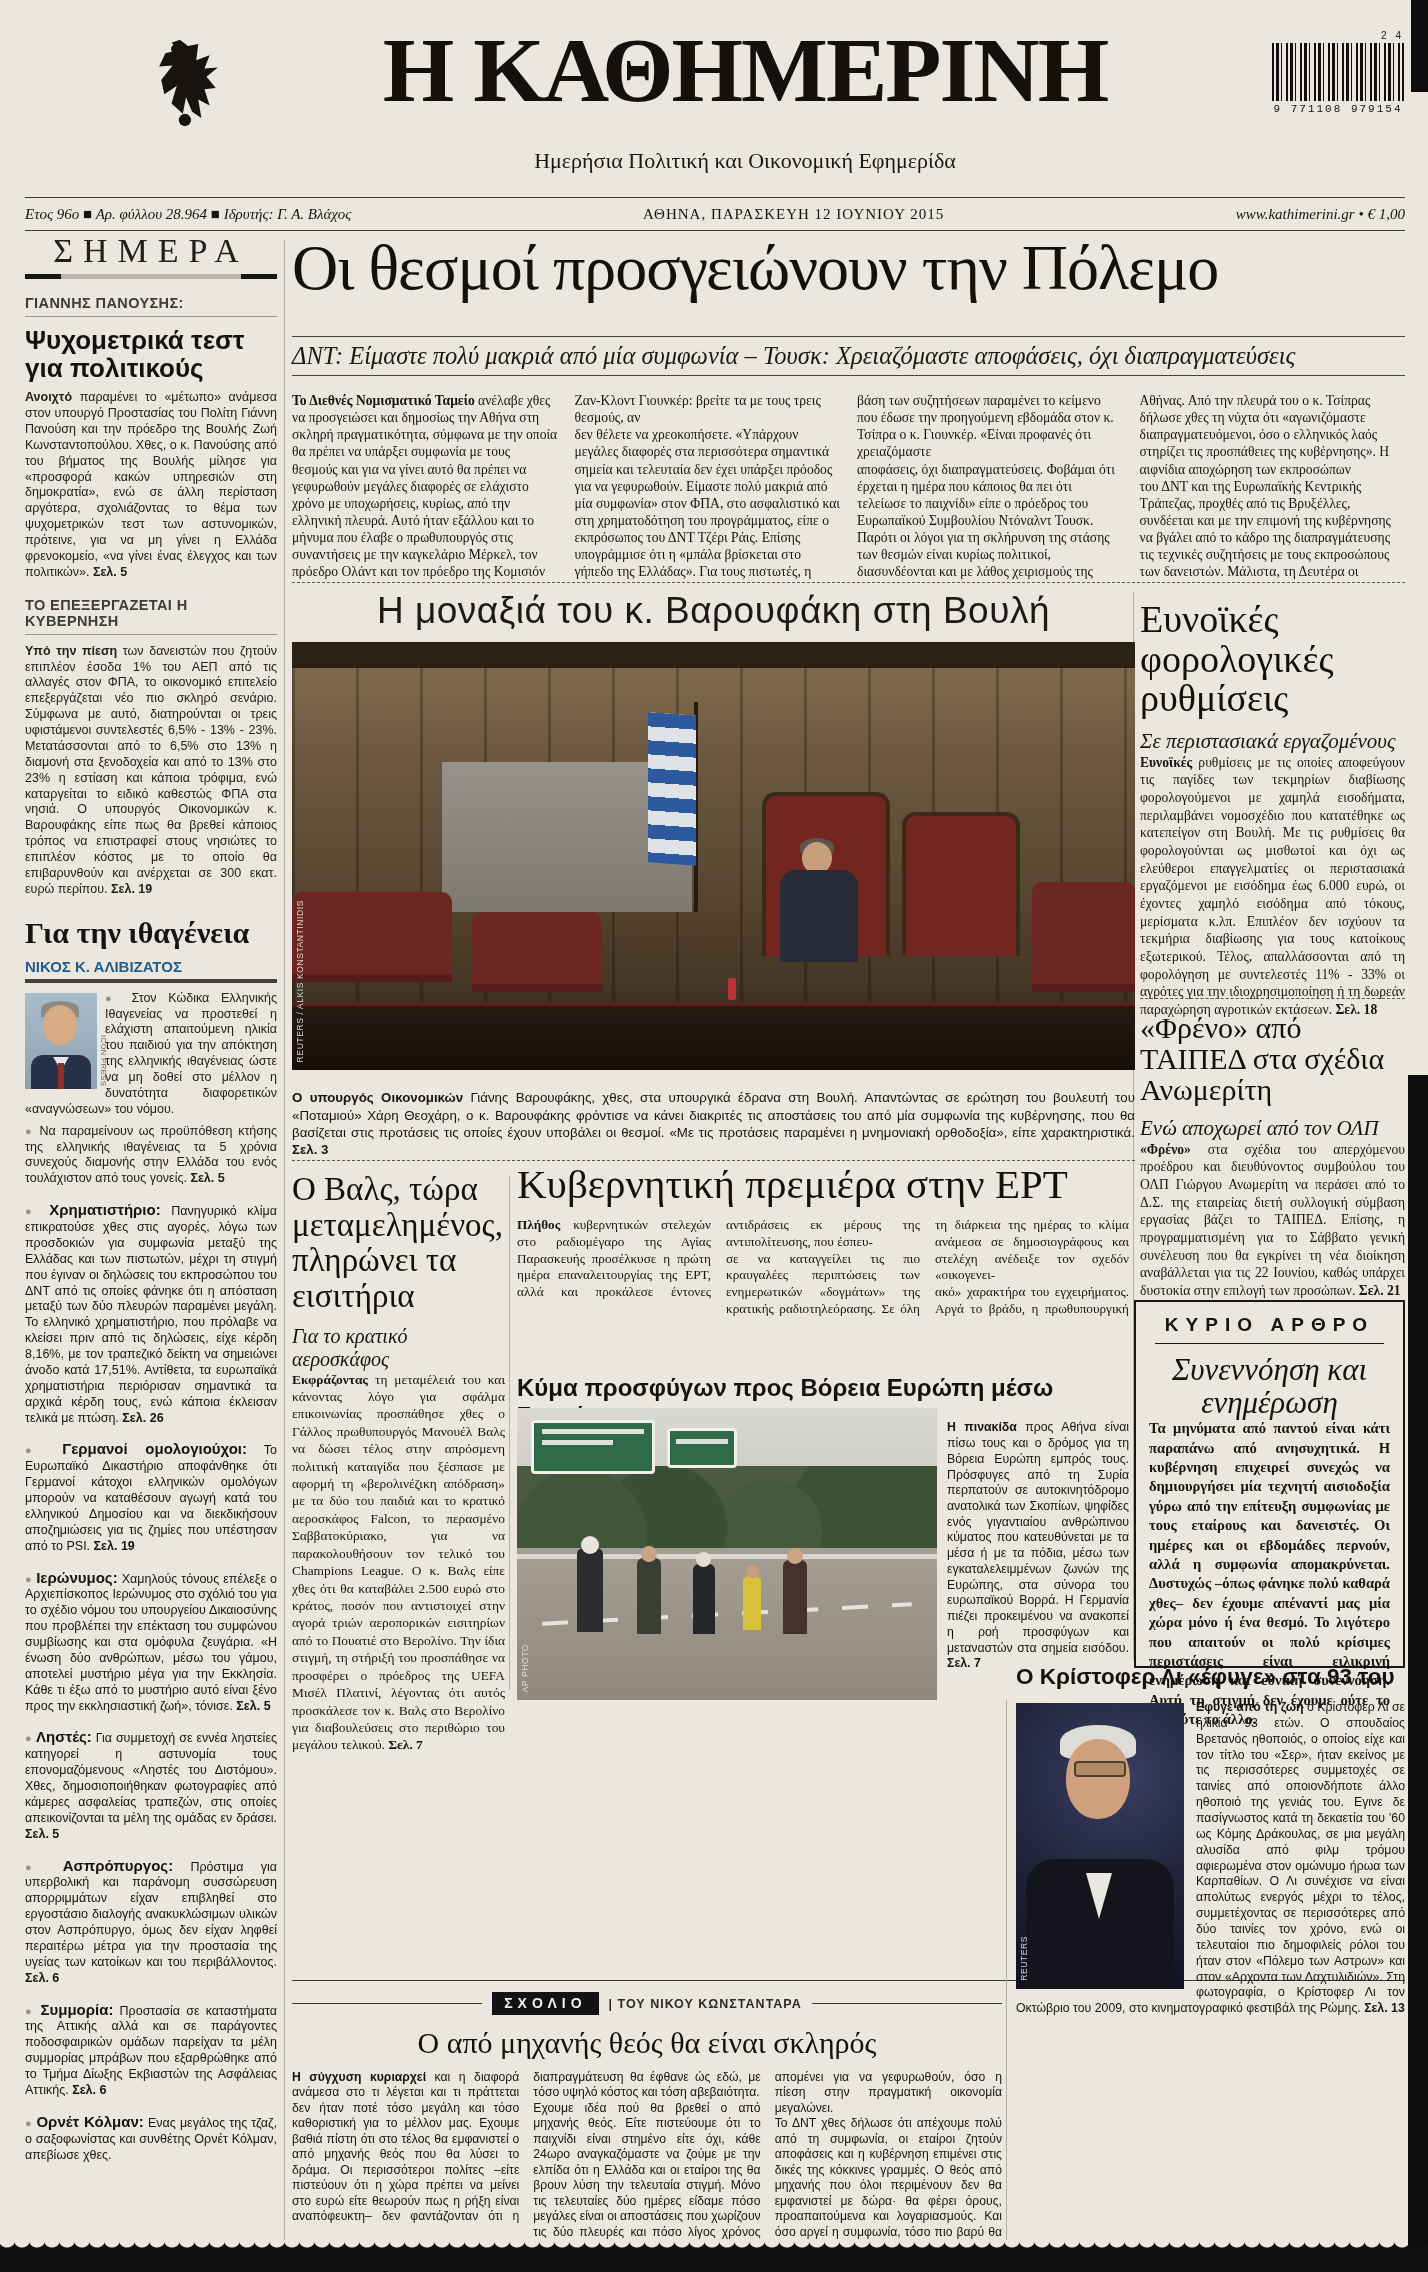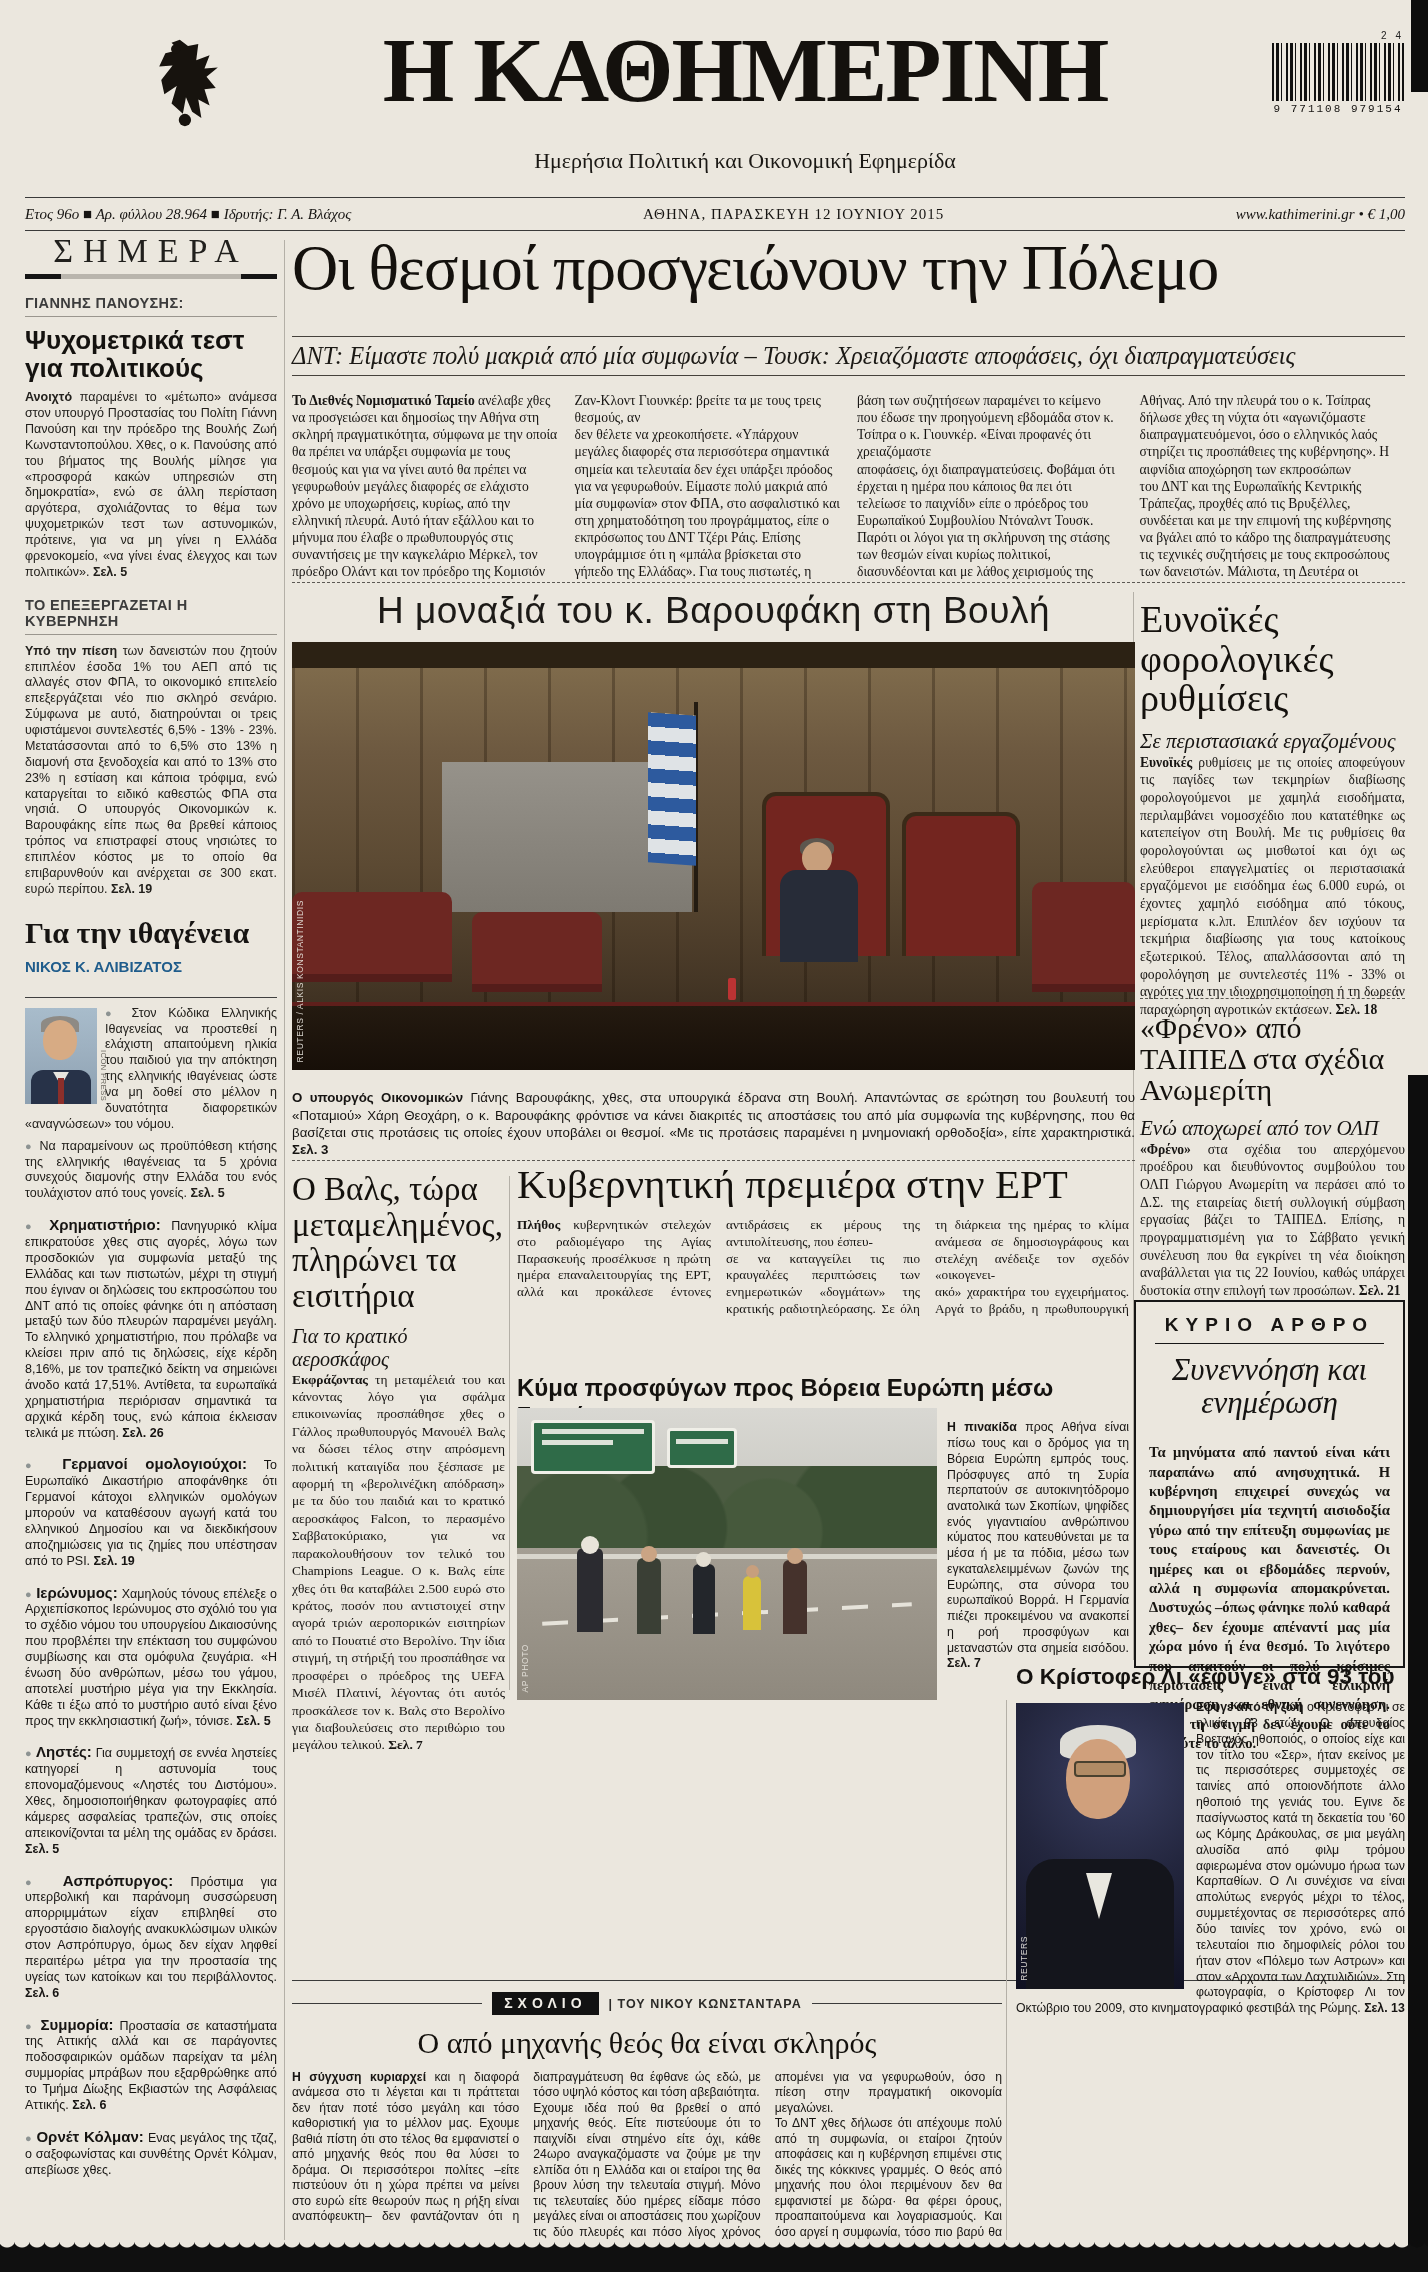--- a/index.html
+++ b/index.html
@@ -31,21 +31,21 @@
   #simera{font-family:"Liberation Serif",serif;font-size:34px;letter-spacing:10px;text-align:center;color:#21201d;}
   #simera-rule{height:5px;margin-top:4px;background:linear-gradient(90deg,#151515 0 36px,#b9b5ad 36px calc(100% - 36px),#151515 calc(100% - 36px));}
   .sb-item{margin-top:16px;}
   .kicker{font-size:14.5px;font-weight:bold;color:#3c3c3c;letter-spacing:.4px;
     border-bottom:1px solid #9a968e;padding-bottom:5px;margin-bottom:9px;}
   .sb-title{font-size:26px;font-weight:bold;line-height:1.08;color:#14120f;margin-bottom:8px;}
   .sb-body{font-size:12.5px;line-height:1.27;text-align:justify;color:#22201c;}
   .lead{font-weight:bold;}
   .pg{font-weight:bold;}
   .sb-section{font-family:"Liberation Serif",serif;font-size:30px;font-weight:bold;margin:18px 0 8px;}
-  .author{font-size:15px;font-weight:bold;color:#1f5c8b;border-bottom:1px solid #404040;padding-bottom:22px;margin-bottom:8px;}
+  .author{font-size:15px;font-weight:bold;color:#1f5c8b;border-bottom:4px solid #404040;padding-bottom:4px;margin-bottom:8px;}
   .dot{color:#8d9392;font-size:11px;}
   .sb-bullet{margin-top:13px;font-size:12.5px;line-height:1.27;text-align:justify;}
   .sb-bullet .blead{font-weight:bold;font-size:15px;}
   #aliv-photo{float:left;width:72px;height:96px;margin:2px 8px 2px 0;position:relative;
     background:linear-gradient(180deg,#a8bcCB 0%,#9db0c0 45%,#46506030 100%),#9db3c4;}
   #aliv-photo .head{position:absolute;left:18px;top:12px;width:34px;height:40px;border-radius:50% 50% 46% 46%;background:#d7ab84;}
   #aliv-photo .hair{position:absolute;left:16px;top:8px;width:38px;height:16px;border-radius:50% 50% 0 0;background:#8e8a84;}
   #aliv-photo .suit{position:absolute;left:6px;bottom:0;width:60px;height:34px;border-radius:12px 12px 0 0;background:#273248;}
   #aliv-photo .tie{position:absolute;left:33px;bottom:0;width:6px;height:26px;background:#8c2f2a;}
   #aliv-photo .shirt{position:absolute;left:28px;bottom:18px;width:16px;height:14px;background:#e8e6e0;clip-path:polygon(0 0,100% 0,50% 100%);}
@@ -75,21 +75,21 @@
   .rc-sub{font-family:"Liberation Serif",serif;font-style:italic;font-size:21px;margin-top:10px;}
   .rc-body{font-family:"Liberation Serif",serif;font-size:13.6px;line-height:1.3;text-align:justify;margin-top:12px;}
   #taiped{top:1012px;left:1140px;width:265px;}
   #taiped .rc-head{font-size:30px;}
   #dash-right{top:998px;left:1140px;width:265px;}
   
   #edit-box{top:1300px;left:1134px;width:271px;height:368px;border:2px solid #161616;
     box-sizing:border-box;padding:12px 13px;background:#ebe7de;}
   #edit-label{font-size:19px;font-weight:bold;letter-spacing:7px;text-align:center;}
   #edit-label-rule{border-top:1px solid #161616;margin:7px 6px 10px;}
-  #edit-title{font-family:"Liberation Serif",serif;font-style:italic;font-size:31px;line-height:1.05;text-align:center;margin-bottom:24px;}
+  #edit-title{font-family:"Liberation Serif",serif;font-style:italic;font-size:31px;line-height:1.05;text-align:center;margin-bottom:0;}
   #edit-body{font-family:"Liberation Serif",serif;font-weight:bold;font-size:14.6px;line-height:1.33;text-align:justify;color:#171511;}
   
   #vals{top:1172px;left:292px;width:213px;}
   #vals .rc-head{font-size:33px;line-height:1.08;}
   #vals .rc-sub{font-size:20px;}
   #vals .rc-body{font-size:13.4px;}
   
   #ert{top:1164px;left:517px;width:612px;}
   #ert-head{font-family:"Liberation Serif",serif;font-size:41px;line-height:1;color:#14110d;}
   #ert-sub{font-family:"Liberation Serif",serif;font-style:italic;font-size:19px;margin-top:8px;color:#21201c;}

